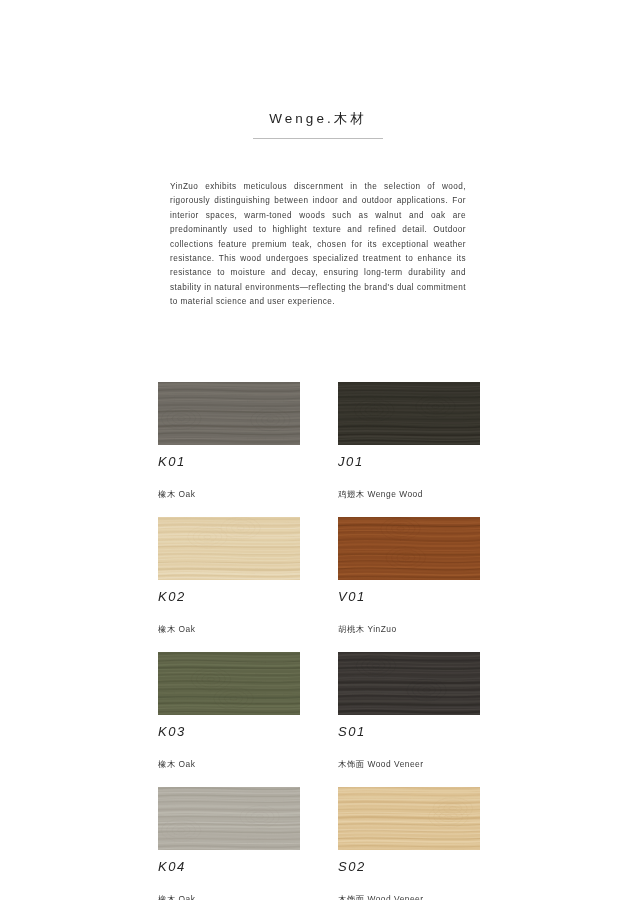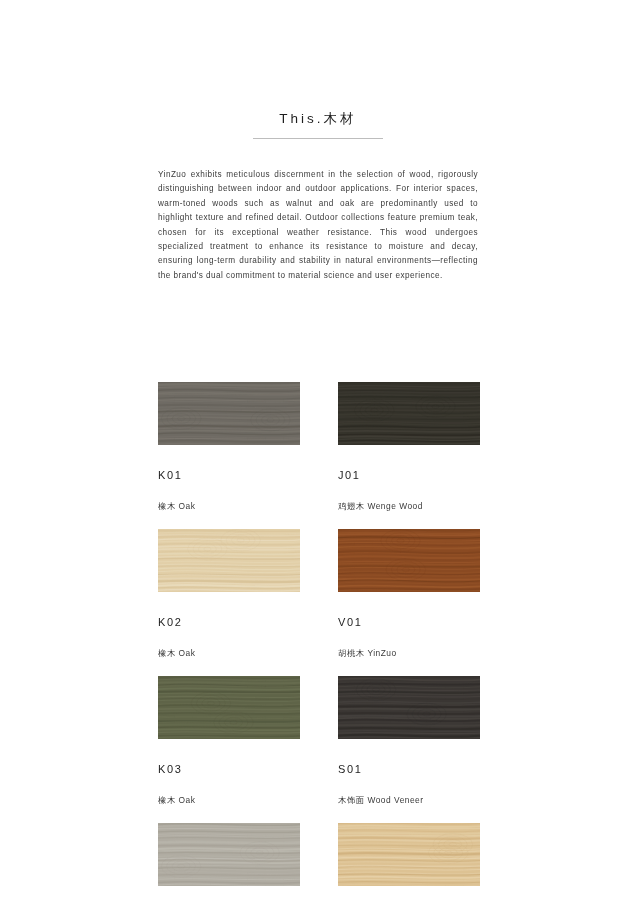--- a/index.html
+++ b/index.html
@@ -41,21 +41,21 @@
     left: 158px;
     top: 168px;
     width: 320px;
   }
   .para-en {
     font-size: 8.2px;
     line-height: 14.4px;
     letter-spacing: 0.45px;
     color: #3a3a3a;
     text-align: justify;
-    margin: 0;
+    margin: 12px;
     font-weight: 400;
   }
   .para-cn {
     font-size: 9px;
     line-height: 17px;
     letter-spacing: 0.8px;
     color: #3a3a3a;
     text-align: justify;
     margin: 36px 0 0 0;
   }
@@ -82,39 +82,40 @@
     width: 100%;
     height: 63px;
     position: relative;
     overflow: hidden;
   }
   .grain {
     position: absolute;
     left: 0; top: 0; right: 0; bottom: 0;
   }
   .swatch-code {
-    font-size: 11px;
+    font-size: 13px;
     letter-spacing: 1.6px;
     color: #242424;
-    margin-top: 24px;
+    margin-top: 9px;
+    font-style: italic;
   }
   .swatch-name {
     font-size: 8.4px;
     letter-spacing: 0.5px;
     color: #3a3a3a;
     margin-top: 20px;
   }
 </style>
 </head>
 <body>
 
 <div class="page">
 
   <div class="title-block">
-    <div class="title">This.木材</div>
+    <div class="title">Wenge.木材</div>
     <div class="title-rule"></div>
   </div>
 
   <div class="content">
     <p class="para-en">YinZuo exhibits meticulous discernment in the selection of wood, rigorously distinguishing between indoor and outdoor applications. For interior spaces, warm-toned woods such as walnut and oak are predominantly used to highlight texture and refined detail. Outdoor collections feature premium teak, chosen for its exceptional weather resistance. This wood undergoes specialized treatment to enhance its resistance to moisture and decay, ensuring long-term durability and stability in natural environments—reflecting the brand's dual commitment to material science and user experience.</p>
   </div>
 
   <div class="swatch-grid" id="swatch-grid">
       <div class="swatch-cell">
         <div class="swatch-chip" style="background: rgb(110, 106, 99);">

